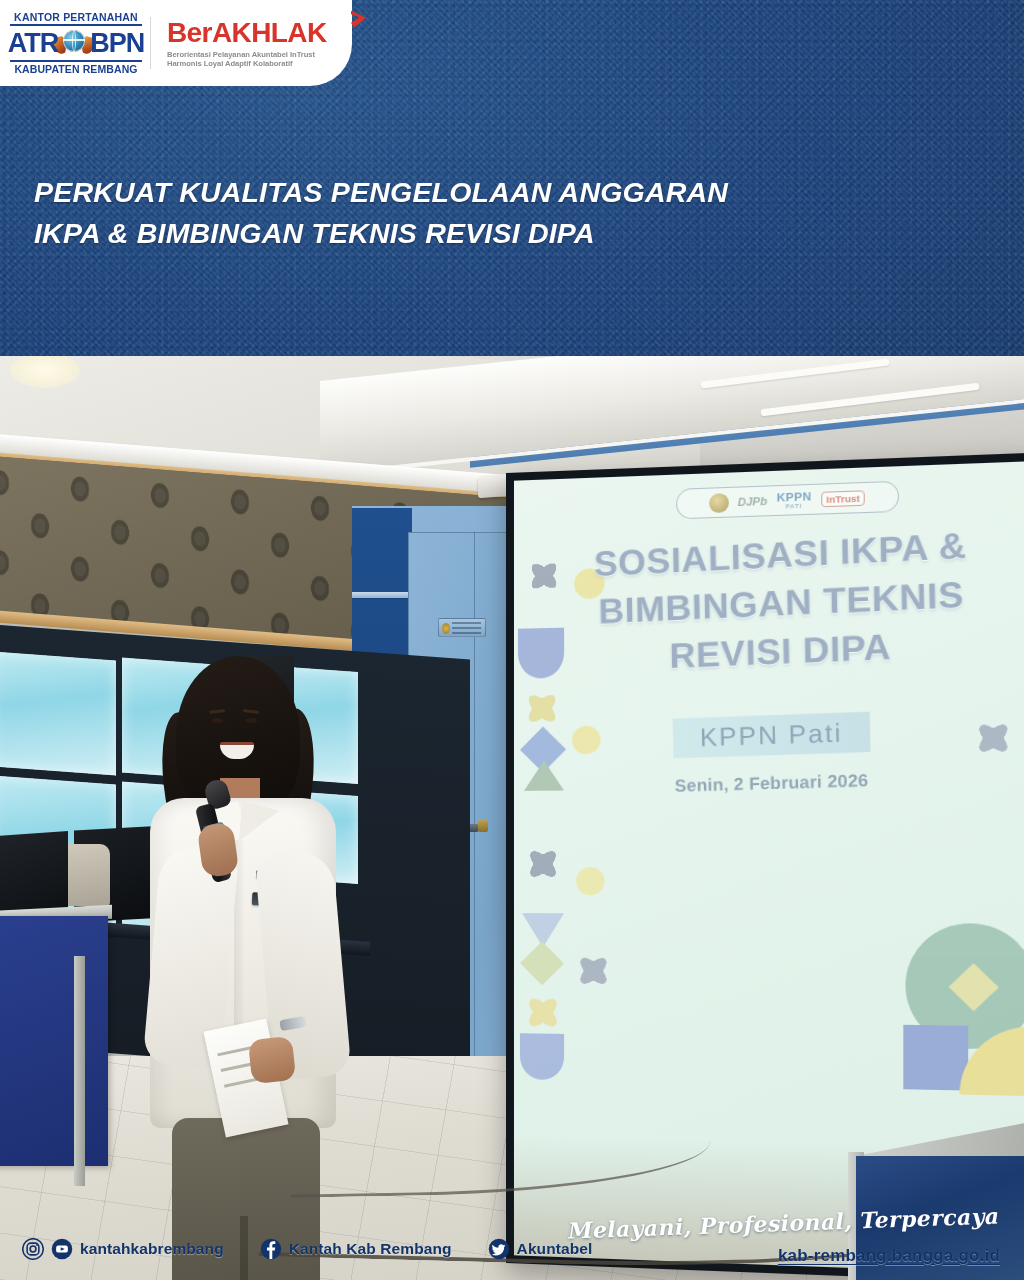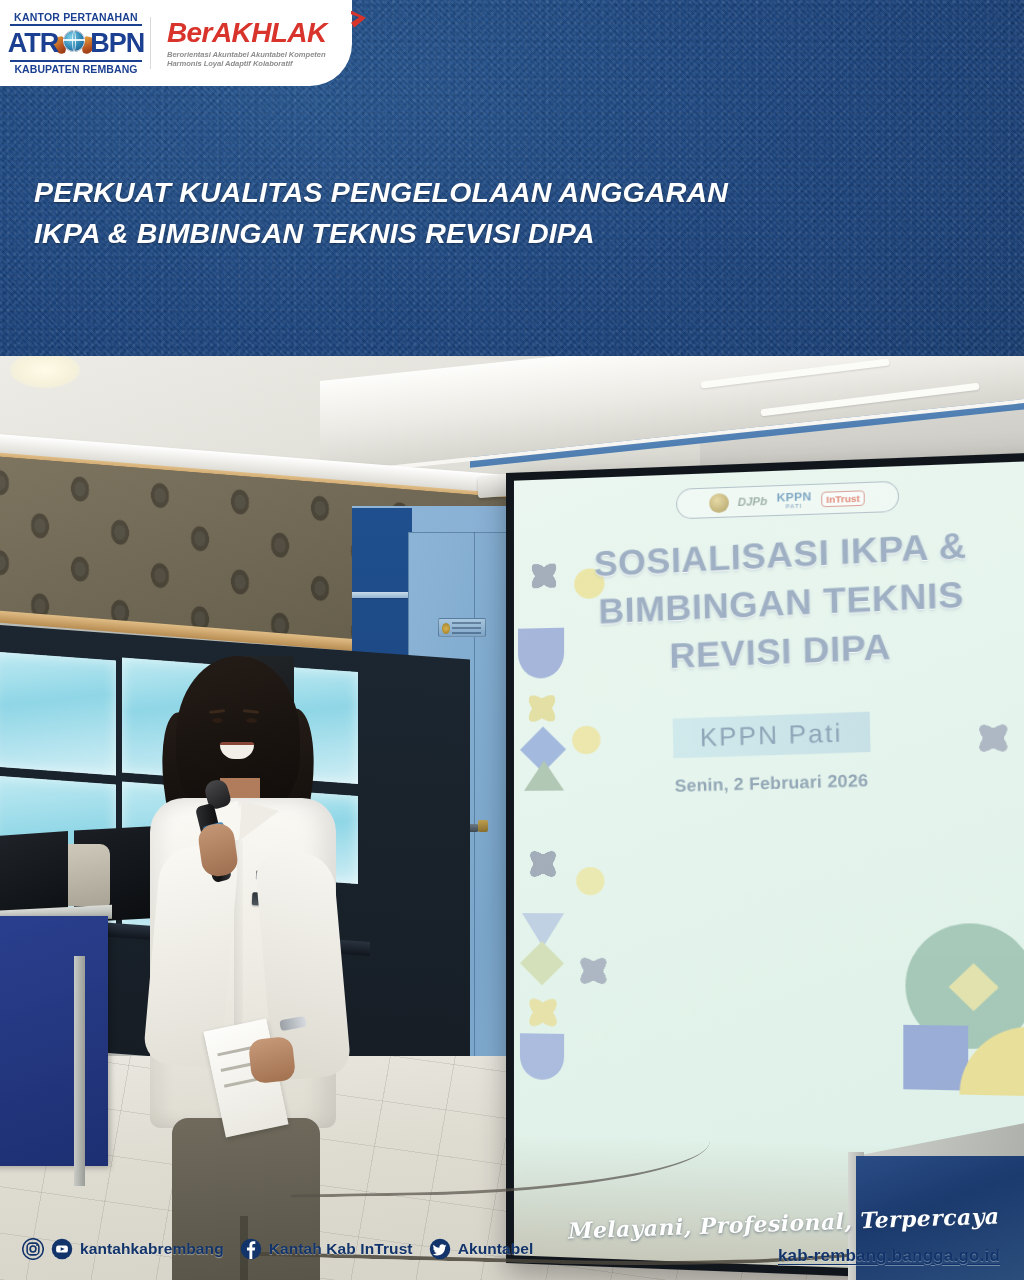--- a/index.html
+++ b/index.html
@@ -64,21 +64,21 @@
   .atr-emblem .wing-l { left:-5px; border-radius:60% 20% 40% 70%; transform:rotate(-14deg); }
   .atr-emblem .wing-r { right:-5px; border-radius:20% 60% 70% 40%; transform:rotate(14deg); }
   .atr-bot {
     font-size:10.5px; font-weight:bold; color:#1b3f91; letter-spacing:.1px;
     line-height:13px; padding-top:1px;
   }
 
   .plate-sep { width:1px; height:52px; background:#d9d9d9; flex:0 0 1px; }
 
   
-  .akh { flex:1; padding-left:10px; position:relative;font-style:italic; }
+  .akh { flex:1; padding-left:10px; position:relative; }
   .akh-word {
     font-size:28px; font-weight:bold; color:#d8342b; letter-spacing:-.6px;
     line-height:30px; position:relative; display:inline-block;
   }
   .akh-arrow {
     position:absolute; right:-14px; top:-7px; width:15px; height:17px;
     background:#d8342b;
     clip-path:polygon(0 0, 100% 42%, 22% 100%, 0 72%, 55% 40%, 0 22%);
   }
   .akh-sub { margin-top:2px; line-height:9.5px; }
@@ -463,21 +463,21 @@
     position:absolute; left:856px; top:800px; width:190px; height:124px;
     background:linear-gradient(160deg,#2a4c86 0%,#1b3a6e 40%,#2c4f7d 100%);
   }
   .bench-edge {
     position:absolute; left:848px; top:796px; width:16px; height:128px;
     background:linear-gradient(90deg,#d5d7d2,#aeb0ab);
   }
 
   
   .social {
-    position:absolute; left:22px; bottom:20px; display:flex; gap:0; z-index:6;
+    position:absolute; left:22px; bottom:20px; display:flex; gap:20px; z-index:6;
   }
   .social .grp { display:flex; align-items:center; gap:7px; margin-right:16px; }
   .sico { width:22px; height:22px; flex:0 0 22px; position:relative; }
   .sico svg { display:block; width:22px; height:22px; }
   .shandle {
     font-size:15.5px; font-weight:bold; color:#12346b; letter-spacing:.1px;
     text-shadow:0 1px 1px rgba(255,255,255,.4);
   }
 
   .tagline {
@@ -520,21 +520,21 @@
         <div class="atr-rule"></div>
         <div class="atr-bot">KABUPATEN REMBANG</div>
       </div>
 
       <div class="plate-sep"></div>
 
       <div class="akh">
         <div class="akh-word">BerAKHLAK</div>
         <span class="akh-arrow"></span>
         <div class="akh-sub">
-          <div>Berorientasi Akuntabel Akuntabel Kompeten</div>
+          <div>Berorientasi Pelayanan Akuntabel InTrust</div>
           <div>Harmonis Loyal Adaptif Kolaboratif</div>
         </div>
       </div>
     </div>
 
 
     <div class="headline">
       <div>PERKUAT KUALITAS PENGELOLAAN ANGGARAN</div>
       <div>IKPA &amp; BIMBINGAN TEKNIS REVISI DIPA</div>
     </div>
@@ -721,21 +721,21 @@
       <span class="shandle">kantahkabrembang</span>
     </div>
 
     <div class="grp">
       <span class="sico">
         <svg viewBox="0 0 24 24">
             <circle cx="12" cy="12" r="11.2" fill="#12346b"></circle>
             <path d="M13.4 23V13.6h2.7l.5-3.3h-3.2V8.2c0-1 .3-1.6 1.7-1.6h1.6V3.6c-.3 0-1.3-.1-2.4-.1-2.4 0-4 1.4-4 4.1v2.7H7.6v3.3h2.7V23z" fill="#fff"></path>
           </svg>
       </span>
-      <span class="shandle">Kantah Kab InTrust</span>
+      <span class="shandle">Kantah Kab Rembang</span>
     </div>
 
     <div class="grp">
       <span class="sico">
         <svg viewBox="0 0 24 24">
             <circle cx="12" cy="12" r="11.2" fill="#12346b"></circle>
             <path d="M19 8.3c-.5.2-1.1.4-1.7.5.6-.4 1-1 1.3-1.7-.6.3-1.2.6-1.9.7-.6-.6-1.4-1-2.3-1-1.7 0-3.1 1.4-3.1 3.1 0 .2 0 .5.1.7-2.6-.1-4.9-1.4-6.4-3.3-.3.5-.4 1-.4 1.6 0 1.1.5 2 1.4 2.6-.5 0-1-.2-1.4-.4 0 1.5 1.1 2.8 2.5 3.1-.3.1-.5.1-.8.1-.2 0-.4 0-.6-.1.4 1.2 1.5 2.1 2.9 2.2-1.1.8-2.4 1.3-3.8 1.3h-.7c1.4.9 3 1.4 4.7 1.4 5.7 0 8.8-4.7 8.8-8.8v-.4c.6-.4 1.1-1 1.4-1.6z" fill="#fff"></path>
           </svg>
       </span>
       <span class="shandle">Akuntabel</span>

